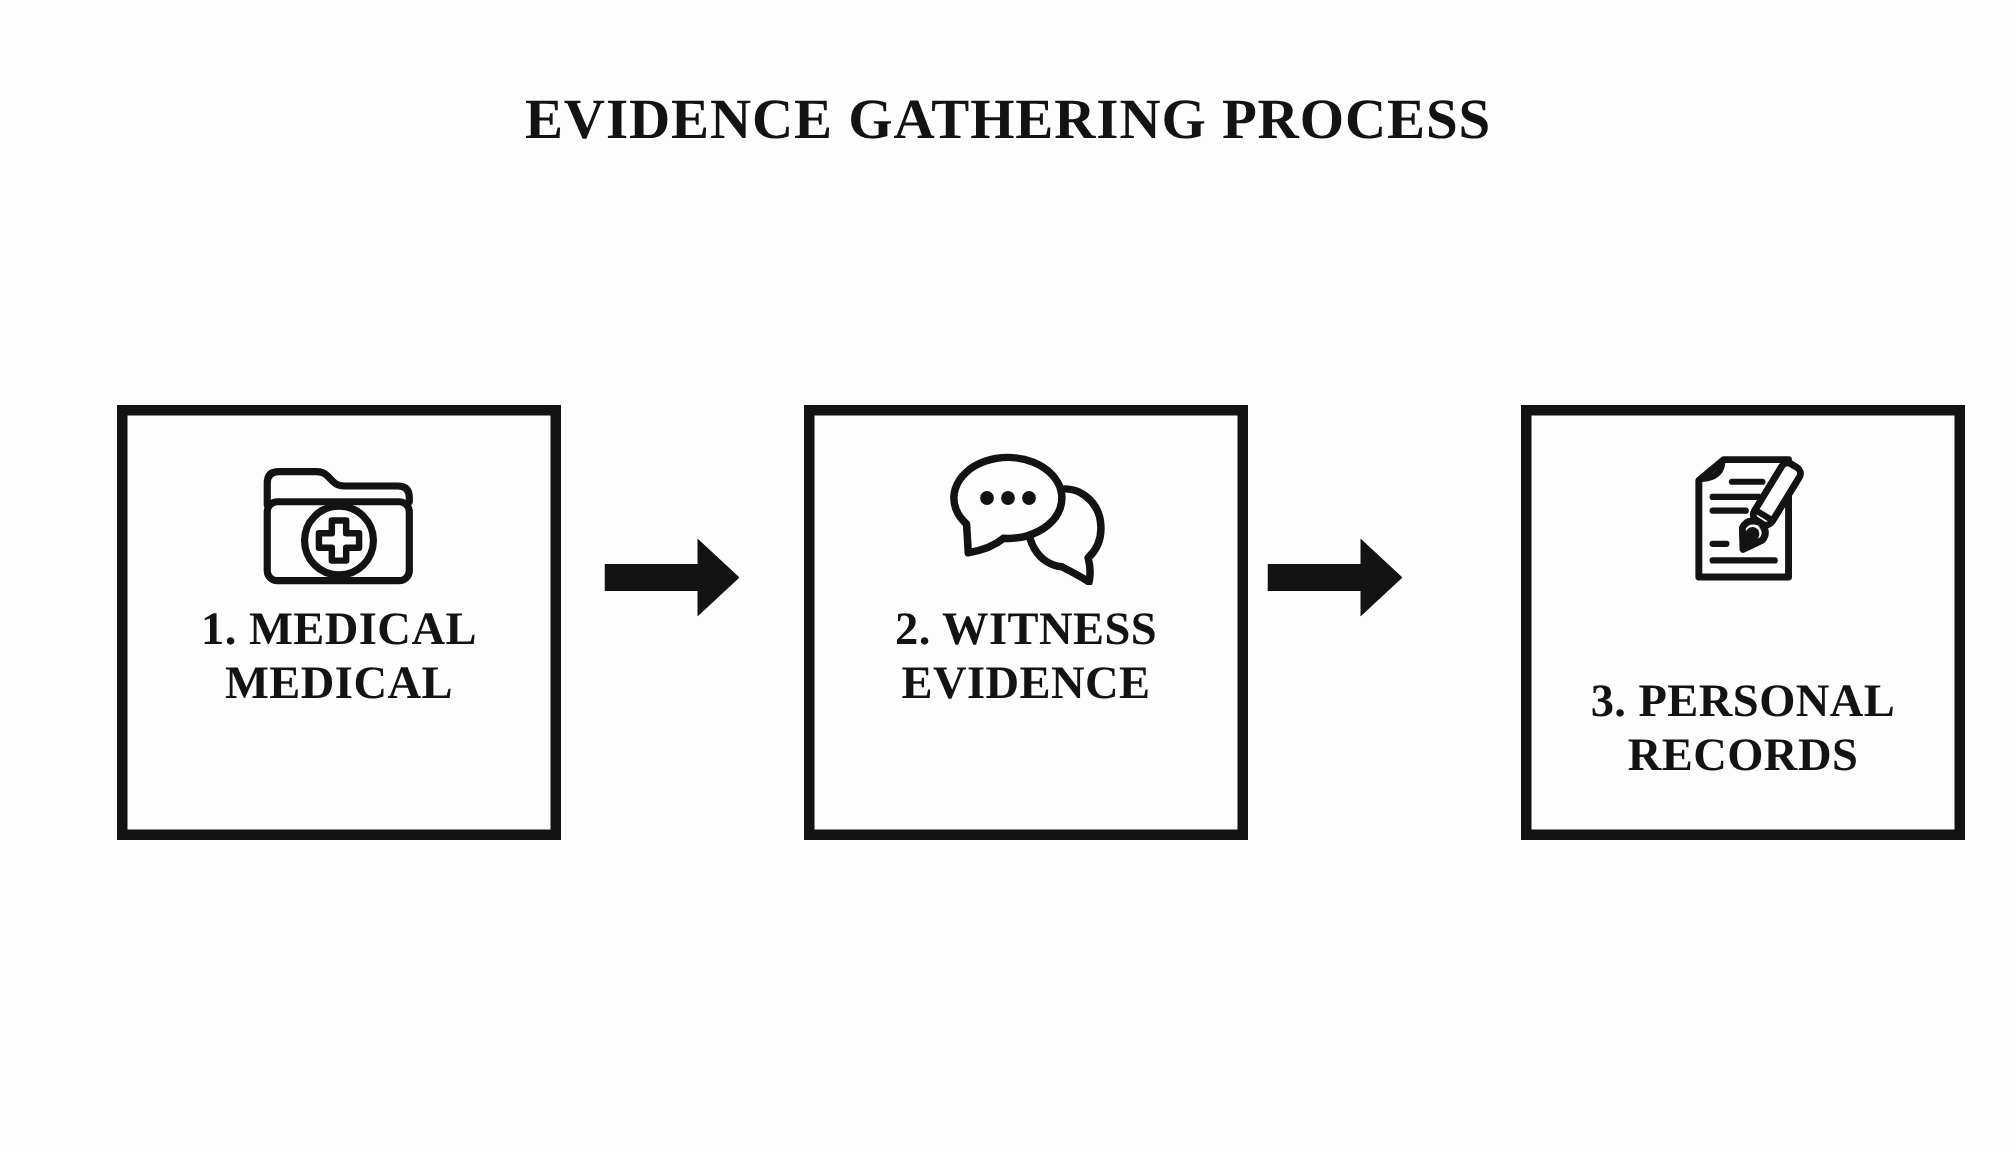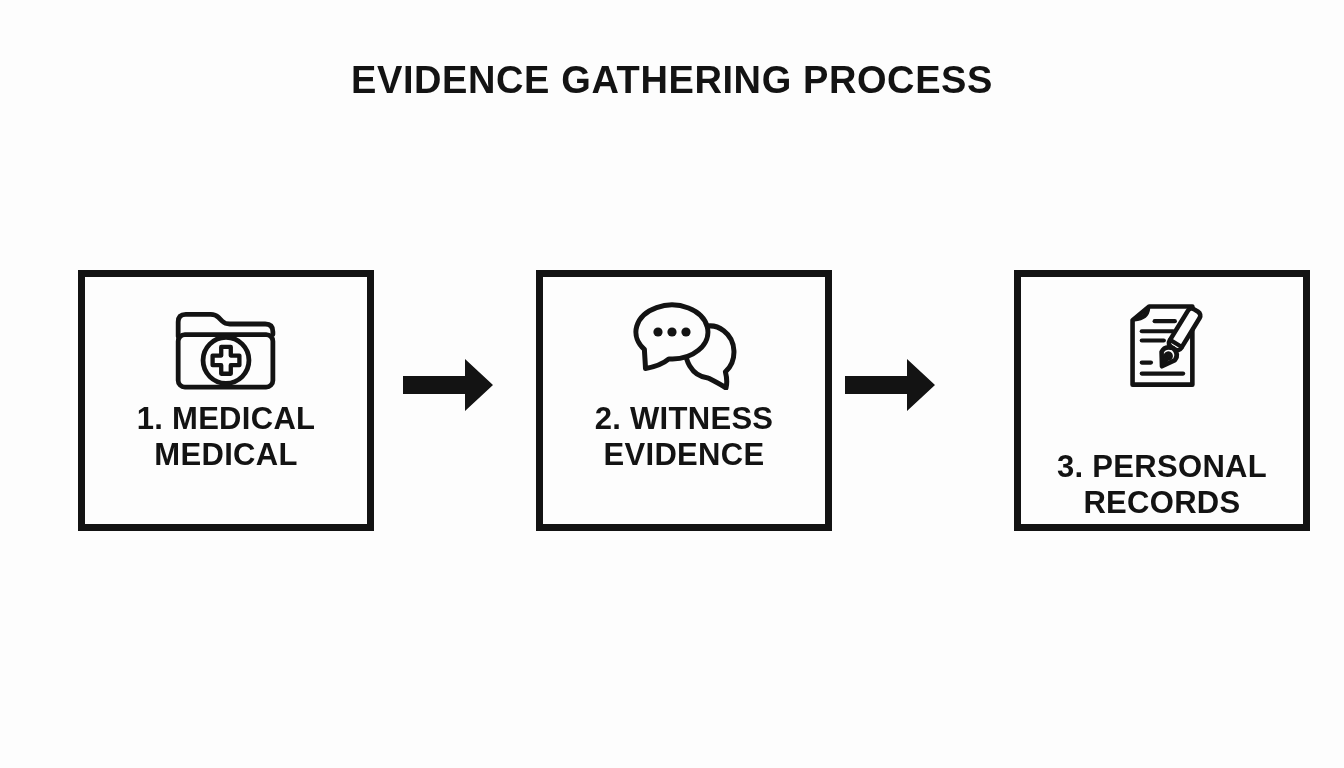--- a/index.html
+++ b/index.html
@@ -8,38 +8,39 @@
     background: #fdfdfd;
     font-family: "Liberation Sans", "DejaVu Sans", sans-serif;
     color: #131313;
     overflow: hidden;
   }
   .canvas {
     position: relative;
     width: 1344px;
     height: 768px;
     background: #fdfdfd;
+    font-family: Liberation Serif, serif;
   }
   .diagram-title {
     position: absolute;
     top: 58px;
     left: 0;
     width: 100%;
     text-align: center;
     font-size: 38px;
     font-weight: 800;
     letter-spacing: 0.6px;
     color: #131313;
     line-height: 44px;
   }
   .step-box {
     position: absolute;
     top: 270px;
     width: 296px;
-    height: 261px;
+    height: 290px;
     border: 7px solid #131313;
     background: #fdfdfd;
     display: flex;
     flex-direction: column;
     align-items: center;
     padding-top: 22px;
   }
   .step-box.pos-1 { left: 78px;  }
   .step-box.pos-2 { left: 536px; }
   .step-box.pos-3 { left: 1014px; gap: 48px; }

